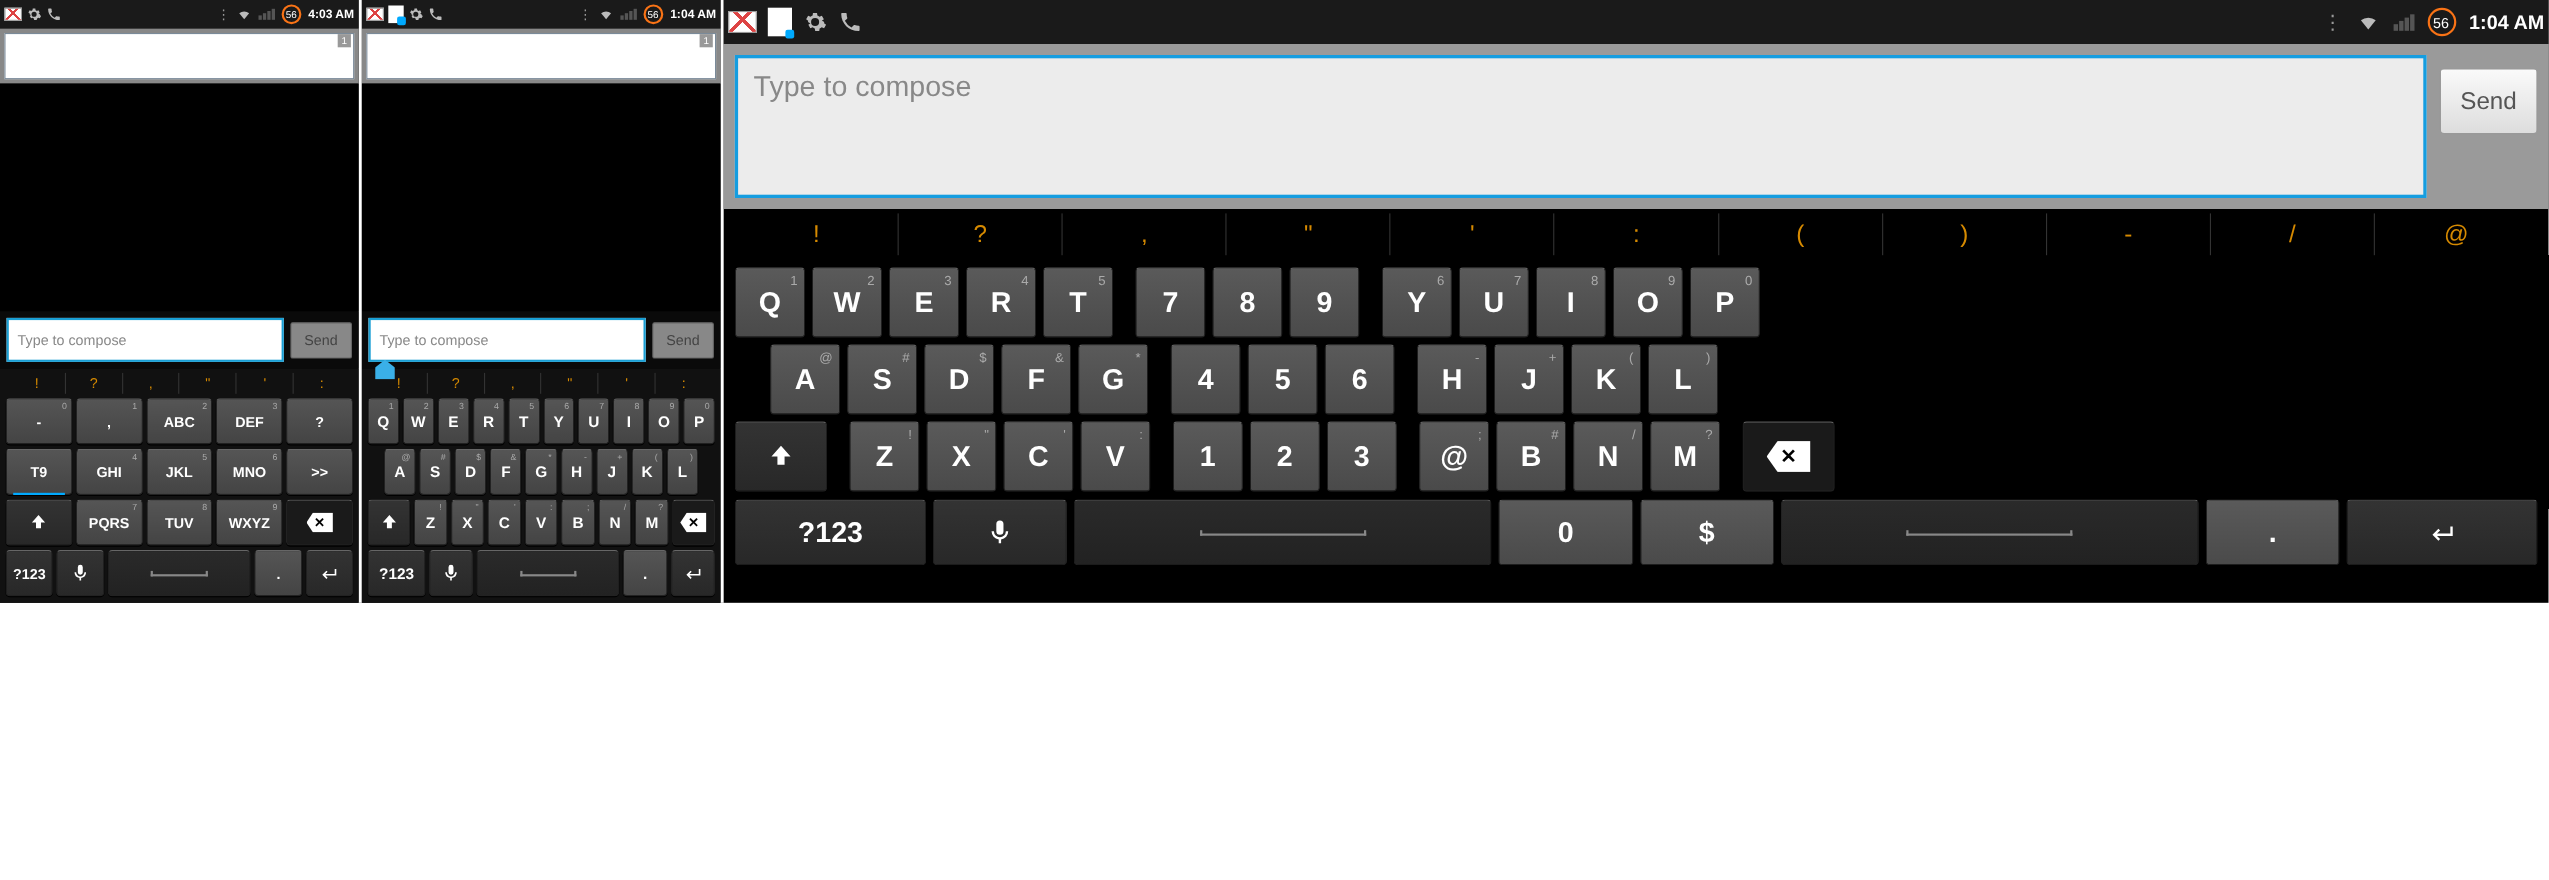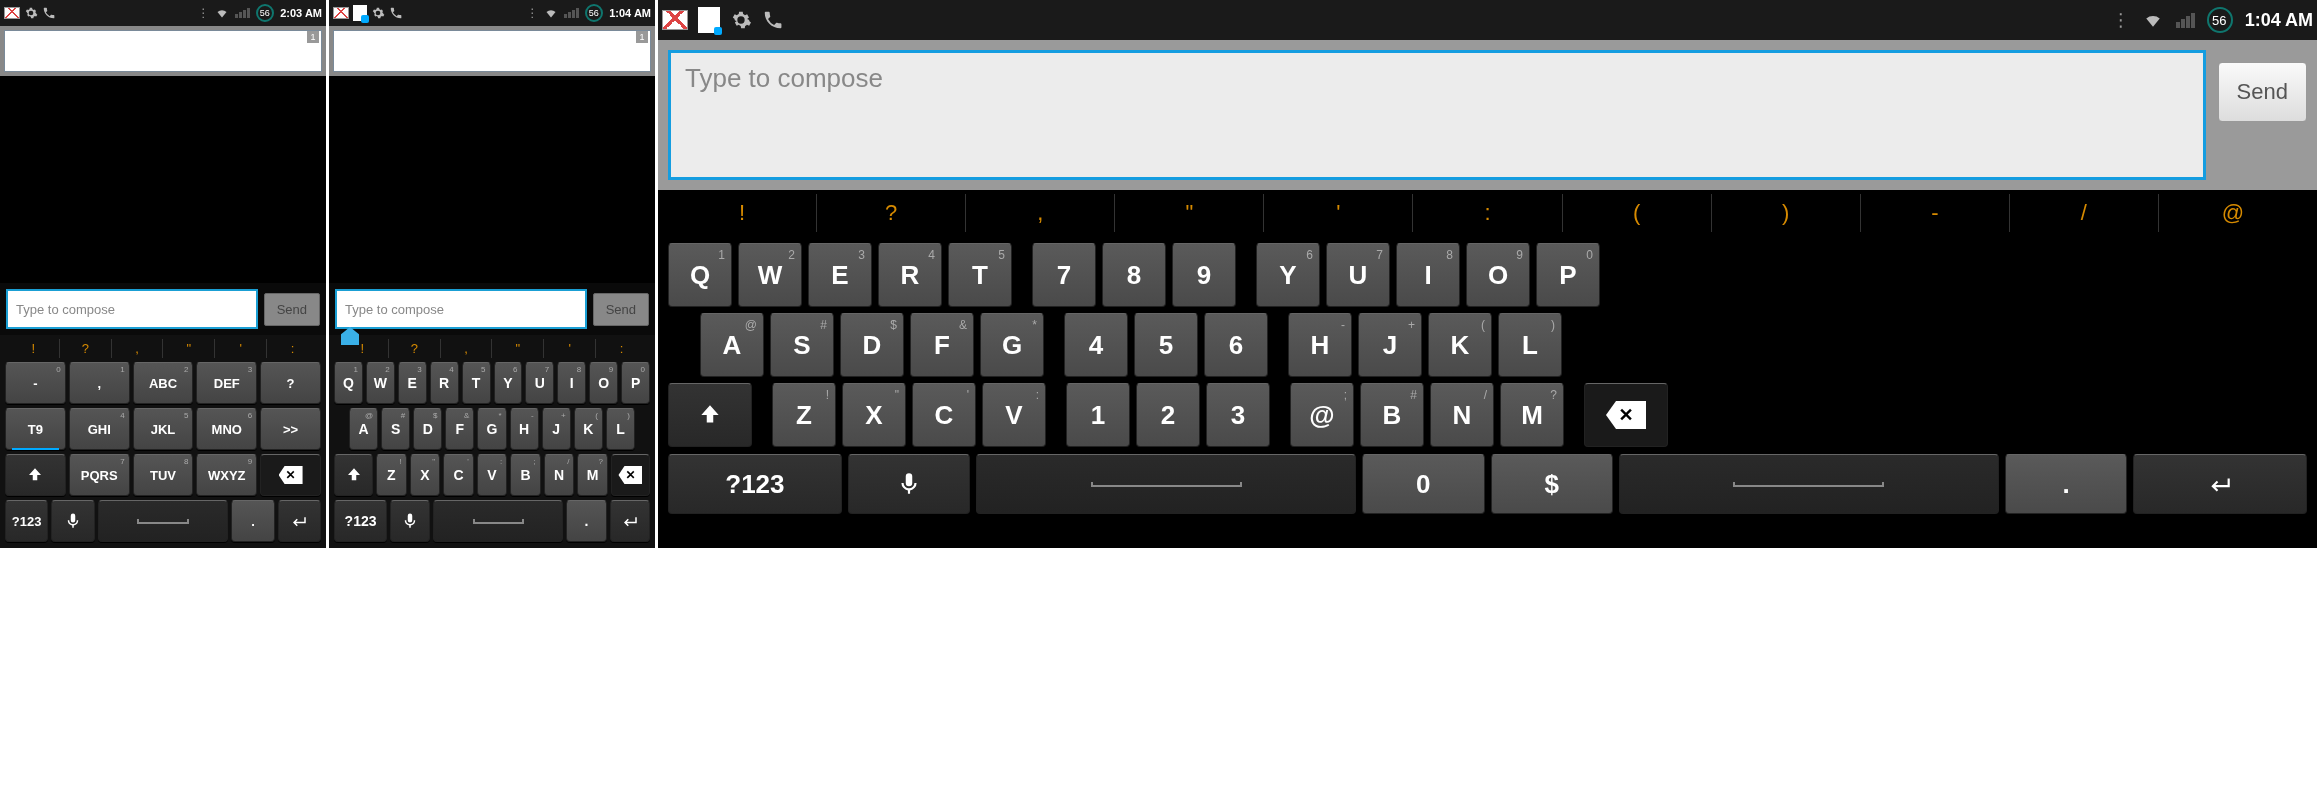--- a/index.html
+++ b/index.html
@@ -23,21 +23,21 @@
   .sd-lg { width: 22px; height: 26px; }
   .gear-icon { width: 14px; height: 14px; color: #bbb; }
   .gear-lg { width: 22px; height: 22px; }
   .phone-icon { width: 14px; height: 14px; color: #bbb; }
   .phone-lg { width: 22px; height: 22px; }
   .bt { color: #999; font-size: 12px; }
   .wifi { color: #bbb; }
   .signal { display: inline-flex; align-items: flex-end; gap: 1px; }
   .signal span { display: inline-block; width: 3px; background: #555; }
   .signal-lg span { width: 4px; }
-  .battery-badge { width: 18px; height: 18px; border: 2px solid #0f766e; border-radius: 50%; display: flex; align-items: center; justify-content: center; font-size: 9px; color: #fff; padding-right: 1px; }
+  .battery-badge { width: 18px; height: 18px; border: 2px solid #f97316; border-radius: 50%; display: flex; align-items: center; justify-content: center; font-size: 9px; color: #fff; padding-right: 1px; }
   .battery-lg { width: 26px; height: 26px; font-size: 13px; }
   .time { color: #fff; font-weight: bold; }
   .time-lg { font-size: 18px; }
   
   
   .recipient-area { padding: 4px; background: #888; }
   .recipient-box { background: #fff; border: 1px solid #7a8a99; height: 42px; position: relative; }
   .recipient-count { position: absolute; top: 0; right: 2px; width: 12px; height: 12px; background: #999; color: #fff; font-size: 9px; display: flex; align-items: center; justify-content: center; }
   
   .black-area { flex: 1; background: #000; }
@@ -105,21 +105,21 @@
       <svg class="wifi" width="14" height="12" viewBox="0 0 24 24">
           <path fill="#bbb" d="M12 21l9-11a14 14 0 00-18 0l9 11z"></path>
         </svg>
       <span class="signal">
           <span style="height:4px"></span>
           <span style="height:6px"></span>
           <span style="height:8px"></span>
           <span style="height:10px"></span>
         </span>
       <span class="battery-badge">56</span>
-      <span class="time">2:03 AM</span>
+      <span class="time">4:03 AM</span>
     </div>
   </div>
   <div class="recipient-area">
     <div class="recipient-box">
       <span class="recipient-count">1</span>
     </div>
   </div>
   <div class="black-area"></div>
   <div class="compose-bar">
     <div class="compose-input">Type to compose</div>

